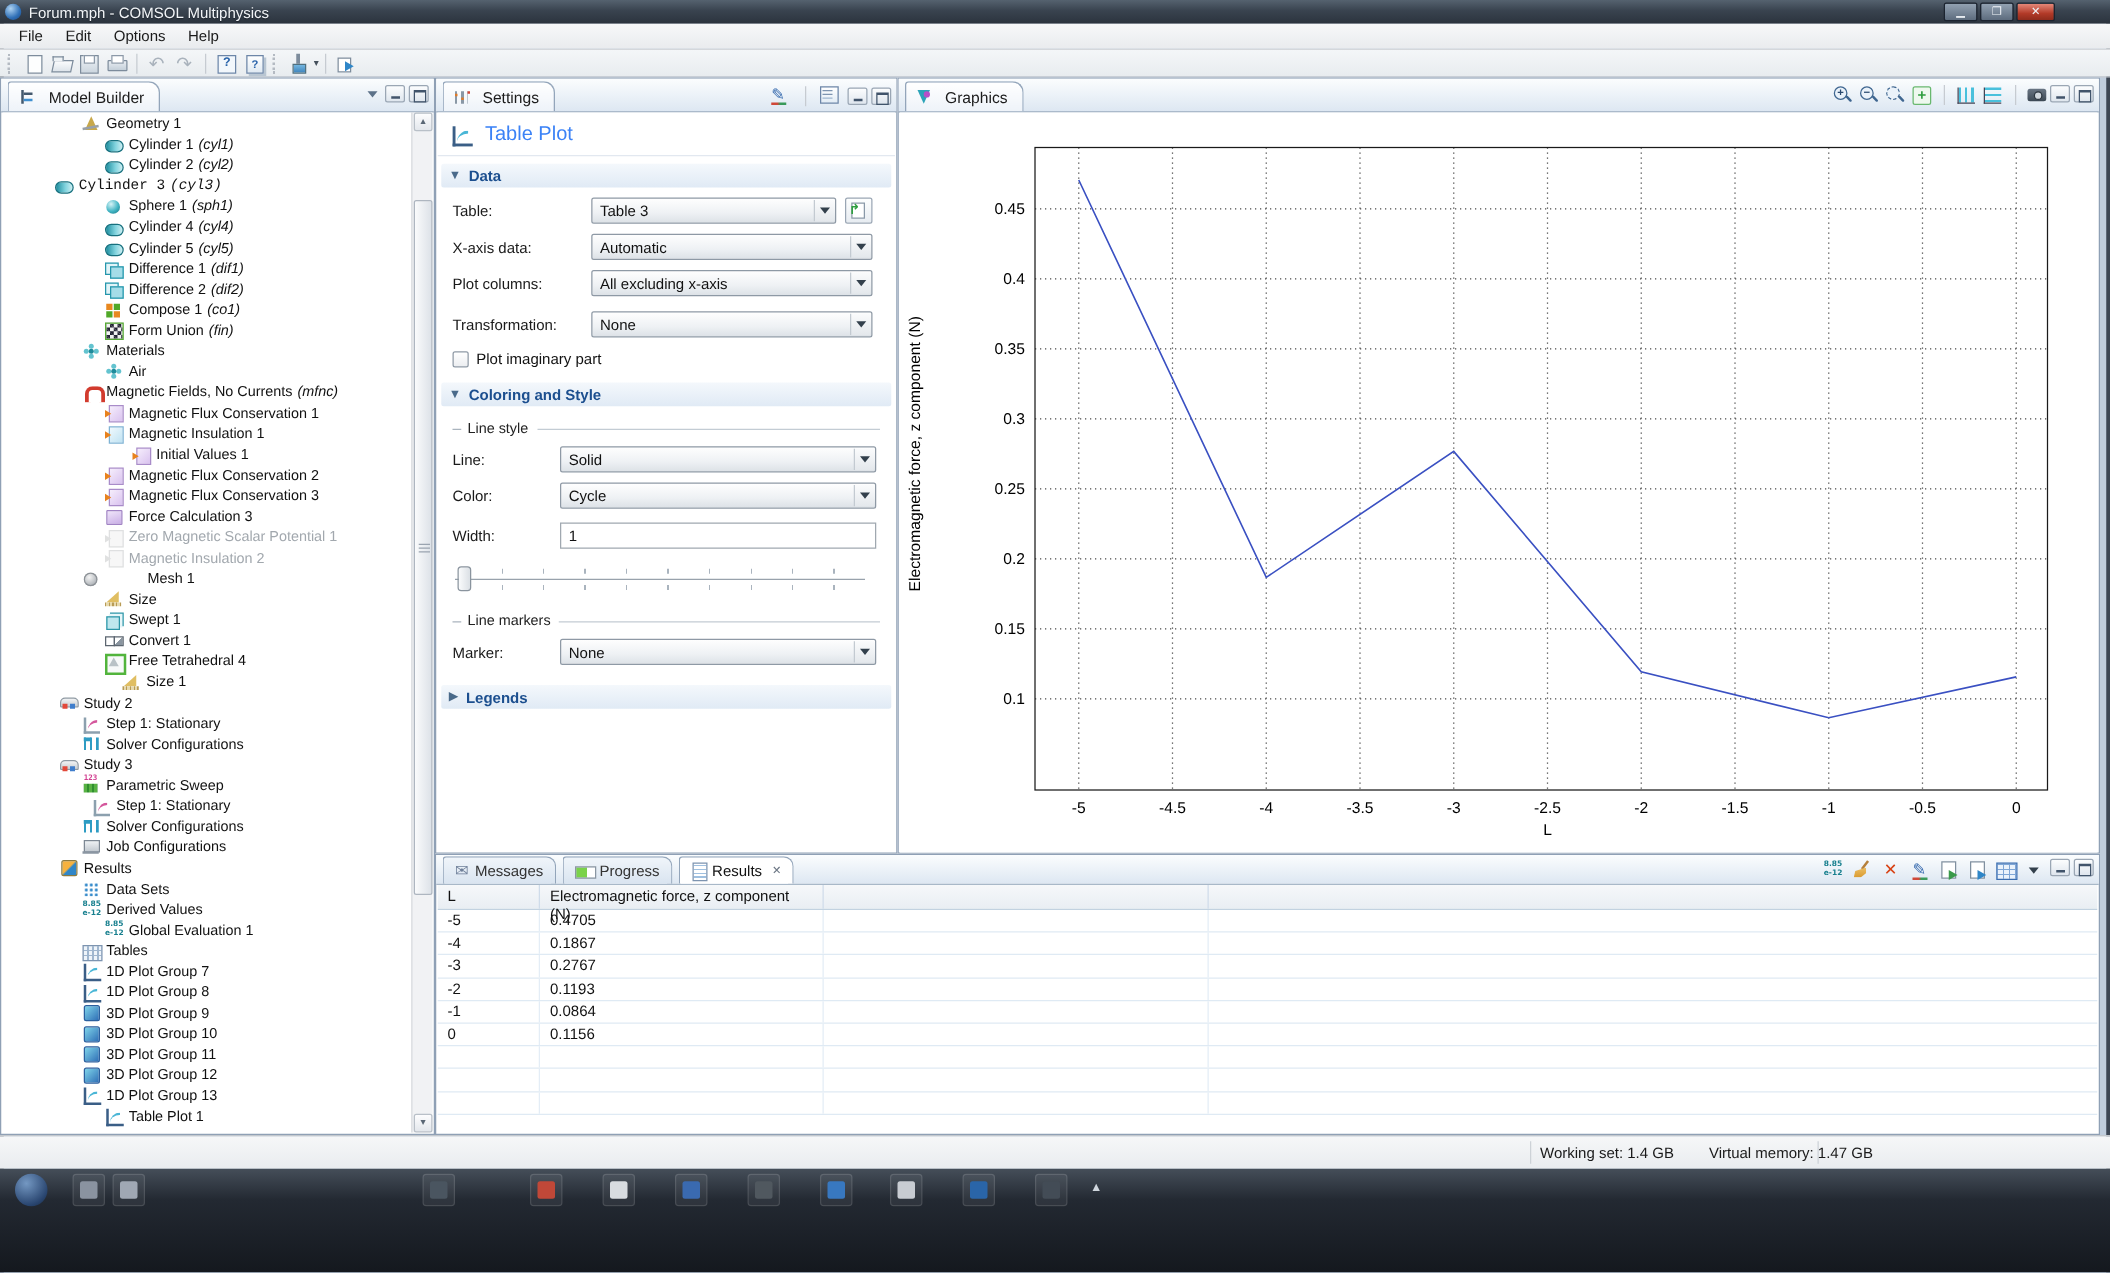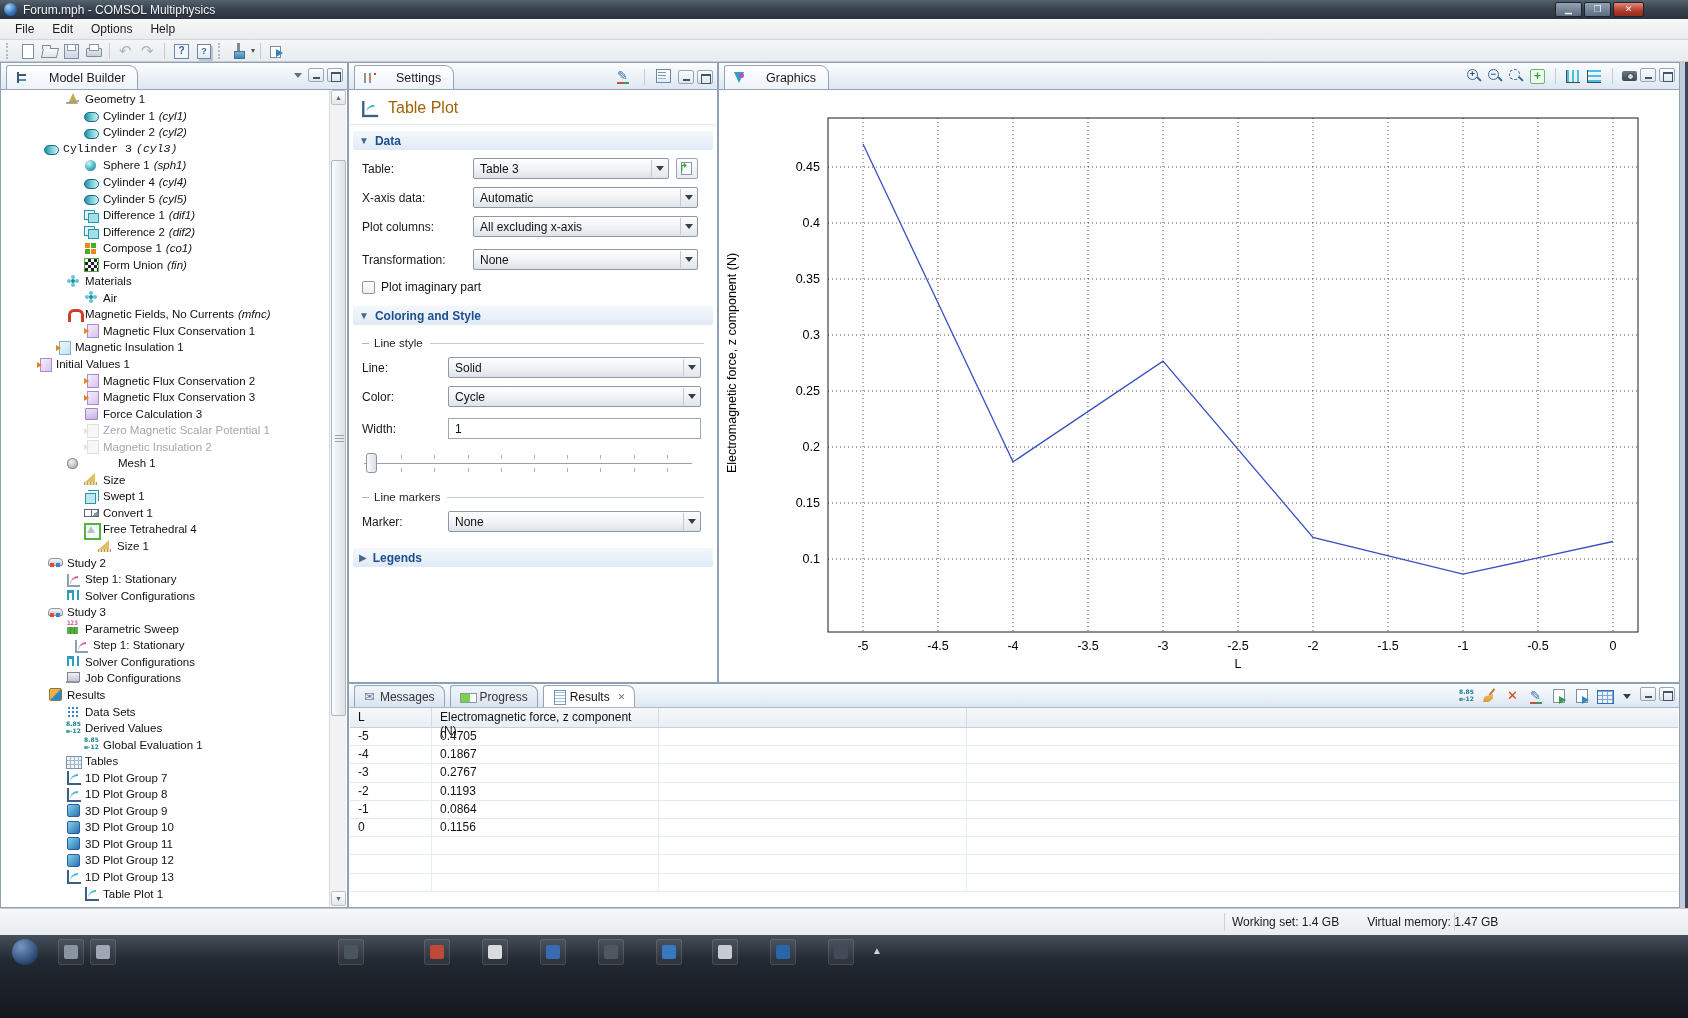--- a/index.html
+++ b/index.html
@@ -38,21 +38,21 @@
 .ic-clear-plot::before{content:"";position:absolute;left:8px;top:1px;width:3px;height:8px;background:#7d8c9c}
 .ic-clear-plot::after{content:"";position:absolute;left:5px;top:9px;width:9px;height:6px;background:linear-gradient(#74b6e0,#3f85bd);border:1px solid #50707f}
 .dd-arrow{font-size:8px;color:#45505c;margin-left:1px}
 .ic-export::before{content:"";position:absolute;left:3px;top:4px;width:9px;height:10px;background:#fff;border:1px solid #7d8c9c}
 .ic-export::after{content:"";position:absolute;left:9px;top:7px;border-top:4px solid transparent;border-bottom:4px solid transparent;border-left:7px solid #2f86c8}
 
 
 .main{position:absolute;left:0;top:62px;width:1688px;height:846px}
 .panel{position:absolute;background:#fff;border:1px solid #8fa0b5}
 .phead{height:27px;background:linear-gradient(#fbfdfe,#dde7f2);border-bottom:1px solid #93a5ba;display:flex;align-items:flex-end;position:relative}
-.ptab{height:24px;margin-left:5px;background:linear-gradient(#ffffff,#eef3f9);border:1px solid #93a5ba;border-bottom:none;border-radius:3px 9px 0 0;padding:0 12px 0 8px;display:flex;align-items:center;gap:21px;font-size:12.5px;color:#1c1c1c}
+.ptab{height:24px;margin-left:5px;background:linear-gradient(#ffffff,#eef3f9);border:1px solid #93a5ba;border-bottom:none;border-radius:3px 9px 0 0;padding:0 12px 0 8px;display:flex;align-items:center;gap:11px;font-size:12.5px;color:#1c1c1c}
 .phead-icons{position:absolute;right:4px;top:5px;display:flex;align-items:center;gap:3px}
 .wbtn{width:16px;height:14px;border:1px solid #9aa6b4;background:linear-gradient(#fcfdfe,#dfe6ee);border-radius:2px;position:relative}
 .wbtn.min::before{content:"";position:absolute;left:4px;top:8px;width:7px;height:2px;background:#41546b}
 .wbtn.max::before{content:"";position:absolute;left:3px;top:3px;width:8px;height:7px;border:1px solid #41546b;border-top-width:2px}
 .tri-down{width:0;height:0;border-left:4px solid transparent;border-right:4px solid transparent;border-top:5px solid #5d7289;margin:0 3px}
 
 
 #left-panel{left:0;top:0;width:348px;height:846px}
 .ic-modelbuilder{position:relative;width:13px;height:13px}
 .ic-modelbuilder::before{content:"";position:absolute;left:2px;top:1px;width:2px;height:11px;background:#44596e}
@@ -117,21 +117,21 @@
 #settings-panel{left:348px;top:0;width:370px;height:621px}
 .ic-settings-tab{position:relative;width:12px;height:12px}
 .ic-settings-tab::before{content:"";position:absolute;left:1px;top:1px;width:10px;height:10px;background:repeating-linear-gradient(90deg,#8a98a6 0 2px,transparent 2px 5px)}
 .ic-settings-tab::after{content:"";position:absolute;left:1px;top:3px;width:2px;height:2px;background:#e07a28;box-shadow:5px 3px 0 #e07a28,10px -2px 0 #d04838}
 .ic-plot-pencil::before{content:"✎";position:absolute;left:2px;top:0;font-size:13px;color:#3a6db0}
 .ic-plot-pencil::after{content:"";position:absolute;left:2px;top:14px;width:12px;height:2px;background:linear-gradient(90deg,#d04838 40%,#3a9a5a 60%)}
 .ic-report::before{content:"";position:absolute;left:2px;top:1px;width:13px;height:12px;border:1px solid #6d86a8;background:linear-gradient(#fff,#e2ecf5)}
 .ic-report::after{content:"";position:absolute;left:4px;top:4px;width:8px;height:1px;background:#7d94b0;box-shadow:0 3px 0 #7d94b0,0 6px 0 #9fb6cf}
 .sbody{position:absolute;left:1px;top:27px;right:1px;bottom:1px;background:#fff;overflow:hidden}
 .stitle{display:flex;align-items:center;gap:7px;padding:9px 12px 7px;border-bottom:1px solid #e2e8f0}
-.stitle .txt{font-size:16px;color:#a16207}
+.stitle .txt{font-size:16px;color:#3b82f6}
 .stitle .tico{transform:scale(1.15)}
 .sect{margin:6px 3px 0;padding:2px 6px;height:19px;display:flex;align-items:center;gap:6px;background:linear-gradient(#f4f8fc,#e0eaf5);border-radius:2px}
 .sect .arr{font-size:10px;color:#4a6a8a}
 .sect .lbl{font-weight:bold;color:#1c4f8f;font-size:12px}
 .frow{display:flex;align-items:center;margin:8px 12px 0}
 .frow .flabel{width:111px;flex:none;font-size:12px;color:#1a1a1a}
 .combo{height:21px;border:1px solid #8e99a5;border-radius:2px;background:linear-gradient(#fefefe,#eef1f4 60%,#dde2e7);display:flex;align-items:center;position:relative;padding-left:6px;font-size:12px}
 .combo .carr{position:absolute;right:1px;top:1px;bottom:1px;width:16px;border-left:1px solid #c3cad1;background:linear-gradient(#fafbfc,#e4e8ec);display:flex;align-items:center;justify-content:center}
 .combo .carr::before{content:"";border-left:4px solid transparent;border-right:4px solid transparent;border-top:5px solid #33404c}
 .gotos{width:22px;height:21px;margin-left:7px;border:1px solid #9aa6b4;border-radius:2px;background:linear-gradient(#fdfefe,#e7ecf1);position:relative}
@@ -330,25 +330,25 @@
           </div>
           <div class="trow" style="padding-left: 64px;">
             <span class="tico i-magnet"></span>
             <span>Magnetic Fields, No Currents</span>
             <span class="tag">(mfnc)</span>
           </div>
           <div class="trow" style="padding-left: 82px;">
             <span class="tico i-physpage"></span>
             <span>Magnetic Flux Conservation 1</span>
           </div>
-          <div class="trow" style="padding-left: 54px;">
+          <div class="trow" style="padding-left: 82px;">
             <span class="tico i-physpagec"></span>
             <span>Magnetic Insulation 1</span>
           </div>
-          <div class="trow" style="padding-left: 35px;">
+          <div class="trow" style="padding-left: 104px;">
             <span class="tico i-physpage"></span>
             <span>Initial Values 1</span>
           </div>
           <div class="trow" style="padding-left: 82px;">
             <span class="tico i-physpage"></span>
             <span>Magnetic Flux Conservation 2</span>
           </div>
           <div class="trow" style="padding-left: 82px;">
             <span class="tico i-physpage"></span>
             <span>Magnetic Flux Conservation 3</span>

